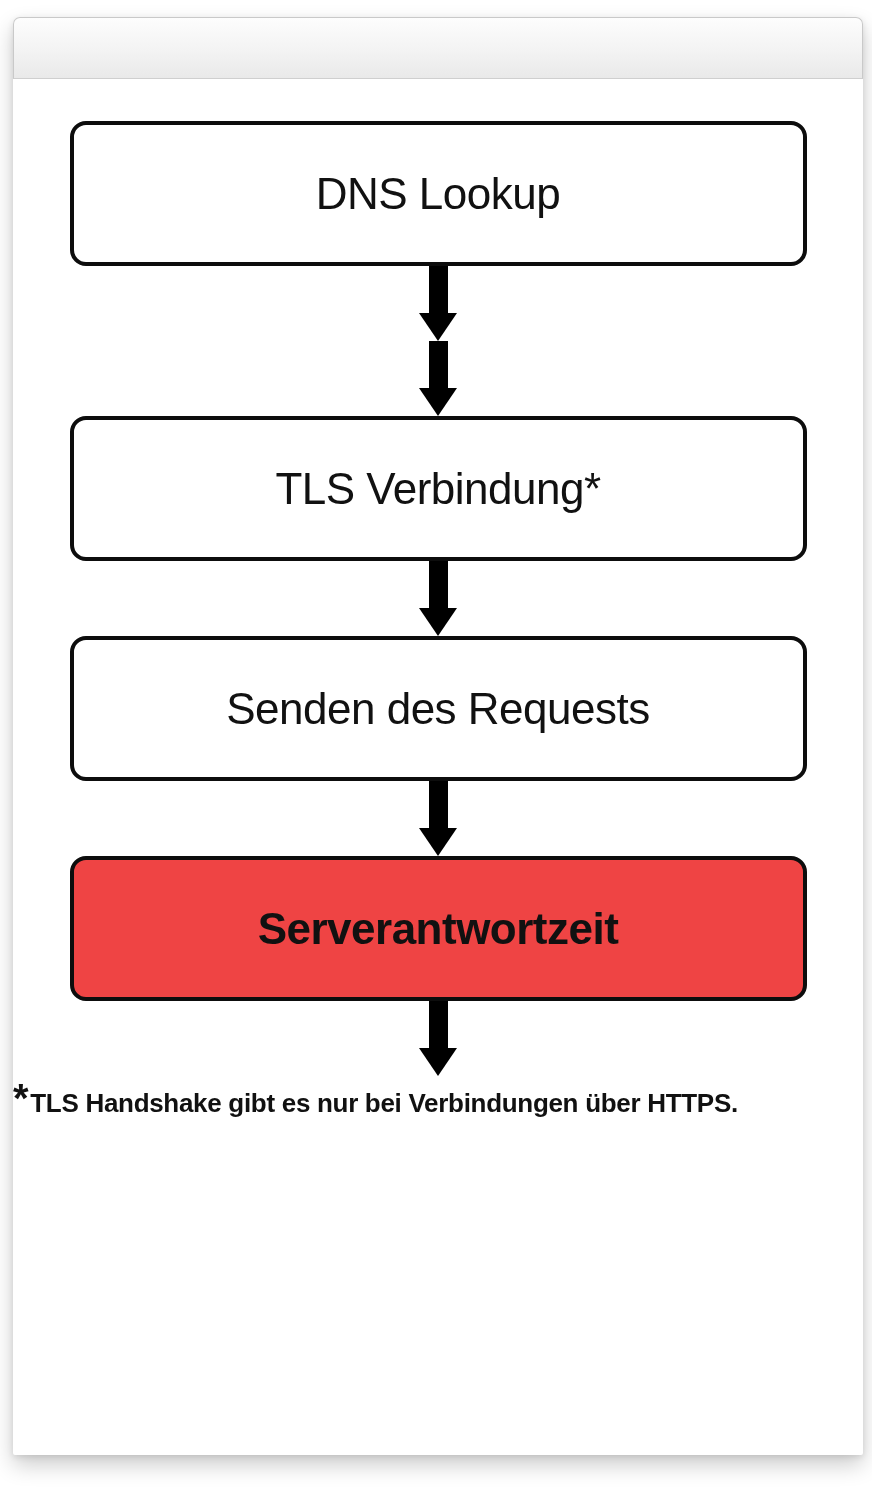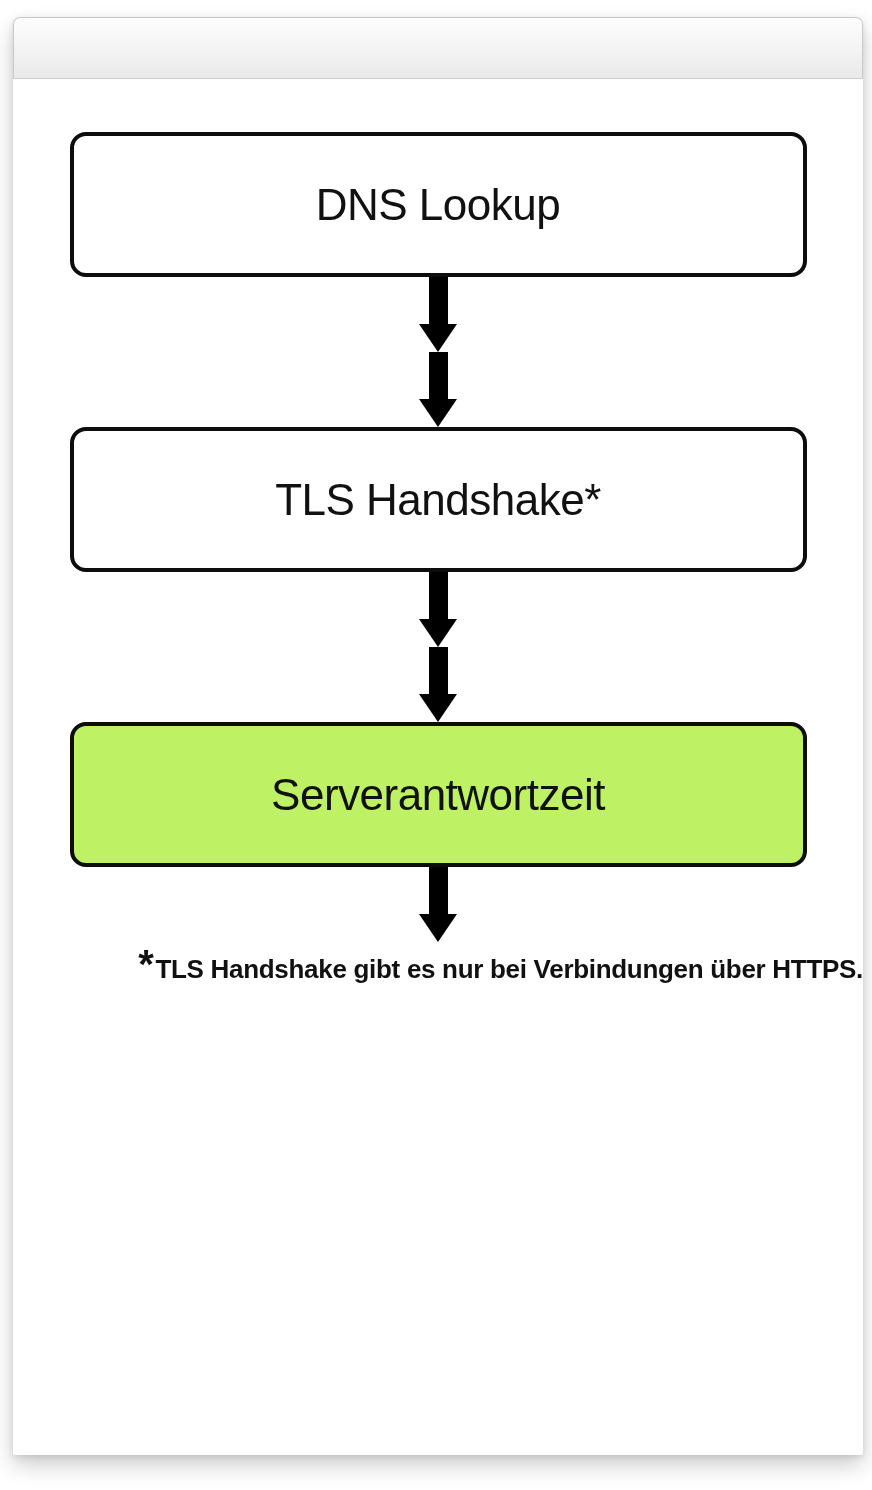--- a/index.html
+++ b/index.html
@@ -29,21 +29,20 @@
   .card-header {
     height: 62px;
     border: 1px solid #c9c9c9;
     border-bottom: 1px solid #cfcfcf;
     border-radius: 7px 7px 0 0;
     background: linear-gradient(to bottom, #fdfdfd 0%, #f3f3f3 55%, #e9e9e9 100%);
     box-sizing: border-box;
   }
   .flow {
     padding-top: 42px;
-    margin-top: 11px;
   }
   .box {
     width: 737px;
     height: 145px;
     margin: 0 auto;
     box-sizing: border-box;
     border: 4px solid #0d0d0d;
     border-radius: 16px;
     background: #ffffff;
     display: flex;
@@ -70,21 +69,21 @@
   }
   .arrow .head {
     width: 0;
     height: 0;
     border-left: 19px solid transparent;
     border-right: 19px solid transparent;
     border-top: 28px solid #000000;
   }
   .footnote {
     margin-top: 12px;
-    text-align: right;
+    text-align: left;
     font-size: 26px;
     font-weight: 700;
     letter-spacing: -0.3px;
     color: #111111;
     white-space: nowrap;
   }
   .footnote .marker {
     font-size: 40px;
     font-weight: 700;
     margin-right: 2px;
@@ -109,35 +108,38 @@
         <div class="head"></div>
       </div>
 
 
       <div class="arrow">
         <div class="stem"></div>
         <div class="head"></div>
       </div>
 
       <div class="box">
-        <span class="box-label">TLS Handshake*</span>
+        <span class="box-label">TLS Verbindung*</span>
       </div>
 
       <div class="arrow">
         <div class="stem"></div>
         <div class="head"></div>
       </div>
 
+      <div class="box">
+        <span class="box-label">Senden des Requests</span>
+      </div>
 
       <div class="arrow">
         <div class="stem"></div>
         <div class="head"></div>
       </div>
 
-      <div class="box highlight" style="background: #bef264;">
+      <div class="box highlight" style="background: #ef4444; font-weight: bold;">
         <span class="box-label">Serverantwortzeit</span>
       </div>
 
       <div class="arrow">
         <div class="stem"></div>
         <div class="head"></div>
       </div>
 
 
       <div class="footnote">

